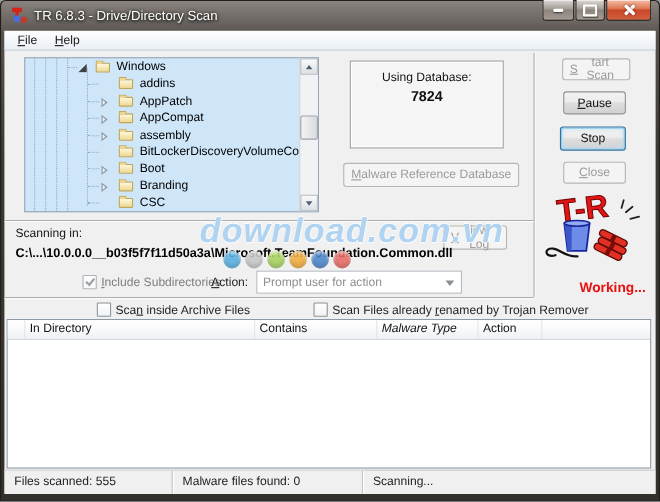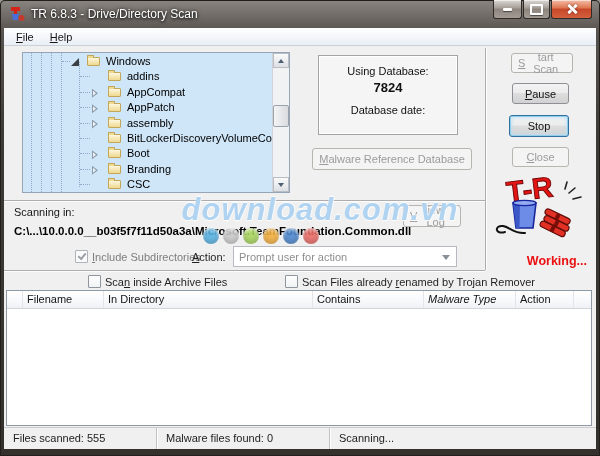--- a/index.html
+++ b/index.html
@@ -75,21 +75,21 @@
   
   .scan-label{position:absolute;left:10px;top:178px;color:#151515;}
   .scan-path{position:absolute;left:10px;top:197px;font-weight:bold;font-size:11.5px;color:#000;white-space:nowrap;}
   .cb{position:absolute;width:13px;height:13px;box-sizing:border-box;border-radius:1px;
     background:linear-gradient(#fefefe,#f0f3f5);border:1px solid #8e959c;}
   .cb.dis{border-color:#aeb3b9;background:#fbfbfb;}
   .cb.checked::after{content:'';position:absolute;left:2px;top:2px;width:6px;height:3px;
     border-left:2px solid #9aa1a8;border-bottom:2px solid #9aa1a8;transform:rotate(-50deg);}
   .cb-label{position:absolute;color:#1f1f1f;white-space:nowrap;}
   .cb-label.dim{color:#7e7e7e;}
-  .combo{position:absolute;left:229px;top:218px;width:224px;height:21px;box-sizing:border-box;
+  .combo{position:absolute;left:229px;top:218px;width:187px;height:21px;box-sizing:border-box;
     background:#fff;border:1px solid #b7bbc1;color:#8f8f8f;display:flex;align-items:center;padding-left:5px;}
   .combo-arrow{position:absolute;right:6px;top:8px;width:0;height:0;
     border-left:4px solid transparent;border-right:4px solid transparent;border-top:5px solid #8a9097;}
   
   .listview{position:absolute;left:2px;top:262px;width:586px;height:136px;box-sizing:border-box;
     background:#fff;border:1px solid #8d99a4;}
   .lv-header{position:absolute;left:0;top:0;right:0;height:17px;display:flex;
     background:linear-gradient(#ffffff,#f7f8fa 60%,#eff1f4);border-bottom:1px solid #d2d5d9;}
   .hcell{box-sizing:border-box;border-right:1px solid #e3e5e8;padding:2px 0 0 4px;
     color:#141414;overflow:hidden;white-space:nowrap;flex-shrink:0;}
@@ -159,27 +159,27 @@
           </div>
           <div class="trow">
             <span class="conn" style="left: 57px; width: 10px;"></span>
             <span class="folder" style="left: 85px;"></span>
             <span class="tlabel" style="left: 104px;">addins</span>
           </div>
           <div class="trow">
             <span class="conn" style="left: 57px; width: 10px;"></span>
             <span class="exp collapsed" style="left: 69px;"></span>
             <span class="folder" style="left: 85px;"></span>
+            <span class="tlabel" style="left: 104px;">AppPatch</span>
+          </div>
+          <div class="trow">
+            <span class="conn" style="left: 57px; width: 10px;"></span>
+            <span class="exp collapsed" style="left: 69px;"></span>
+            <span class="folder" style="left: 85px;"></span>
             <span class="tlabel" style="left: 104px;">AppCompat</span>
-          </div>
-          <div class="trow">
-            <span class="conn" style="left: 57px; width: 10px;"></span>
-            <span class="exp collapsed" style="left: 69px;"></span>
-            <span class="folder" style="left: 85px;"></span>
-            <span class="tlabel" style="left: 104px;">AppPatch</span>
           </div>
           <div class="trow">
             <span class="conn" style="left: 57px; width: 10px;"></span>
             <span class="exp collapsed" style="left: 69px;"></span>
             <span class="folder" style="left: 85px;"></span>
             <span class="tlabel" style="left: 104px;">assembly</span>
           </div>
           <div class="trow">
             <span class="conn" style="left: 57px; width: 10px;"></span>
             <span class="folder" style="left: 85px;"></span>
@@ -210,21 +210,20 @@
         <div class="sb-thumb"></div>
         <div class="sb-btn sb-down">
             <div class="tri-down"></div>
           </div>
       </div>
     </div>
 
     <div class="db-panel">
       <div>Using Database:</div>
       <div class="db-num">7824</div>
-      <div>Database date:</div>
     </div>
 
     <button class="btn disabled" style="left:308px;top:120px;width:160px;height:22px"><u>M</u>alware Reference Database</button>
 
     <div class="vdiv"></div>
     <button class="btn disabled" style="left:507px;top:25px;width:62px;height:20px"><u>S</u>tart Scan</button>
     <button class="btn" style="left:508px;top:55px;width:57px;height:21px"><u>P</u>ause</button>
     <button class="btn focused" style="left:505px;top:87px;width:60px;height:22px">Stop</button>
     <button class="btn disabled" style="left:508px;top:119px;width:57px;height:20px"><u>C</u>lose</button>
 
@@ -267,21 +266,20 @@
 
     <div class="hdiv" style="top:242px"></div>
     <div class="cb" style="left:84px;top:247px"></div>
     <div class="cb-label" style="left:101px;top:248px">Sca<u>n</u> inside Archive Files</div>
     <div class="cb" style="left:281px;top:247px"></div>
     <div class="cb-label" style="left:298px;top:248px">Scan Files already <u>r</u>enamed by Trojan Remover</div>
 
     <div class="listview">
       <div class="lv-header" id="lv-header">
           <div class="hcell" style="width: 16px;"></div>
-          <div class="hcell" style="width: 81px;">Filename</div>
           <div class="hcell" style="width: 209px;">In Directory</div>
           <div class="hcell" style="width: 111px;">Contains</div>
           <div class="hcell" style="width: 92px; font-style: italic;">Malware Type</div>
           <div class="hcell" style="width: 58px;">Action</div>
           <div class="hcell" style="width: 19px; flex: 1 1 0%; border-right: none;"></div>
         </div>
     </div>
 
     <div class="statusbar" id="statusbar">
         <div class="pane" style="width: 153px;">Files scanned: 555</div>

